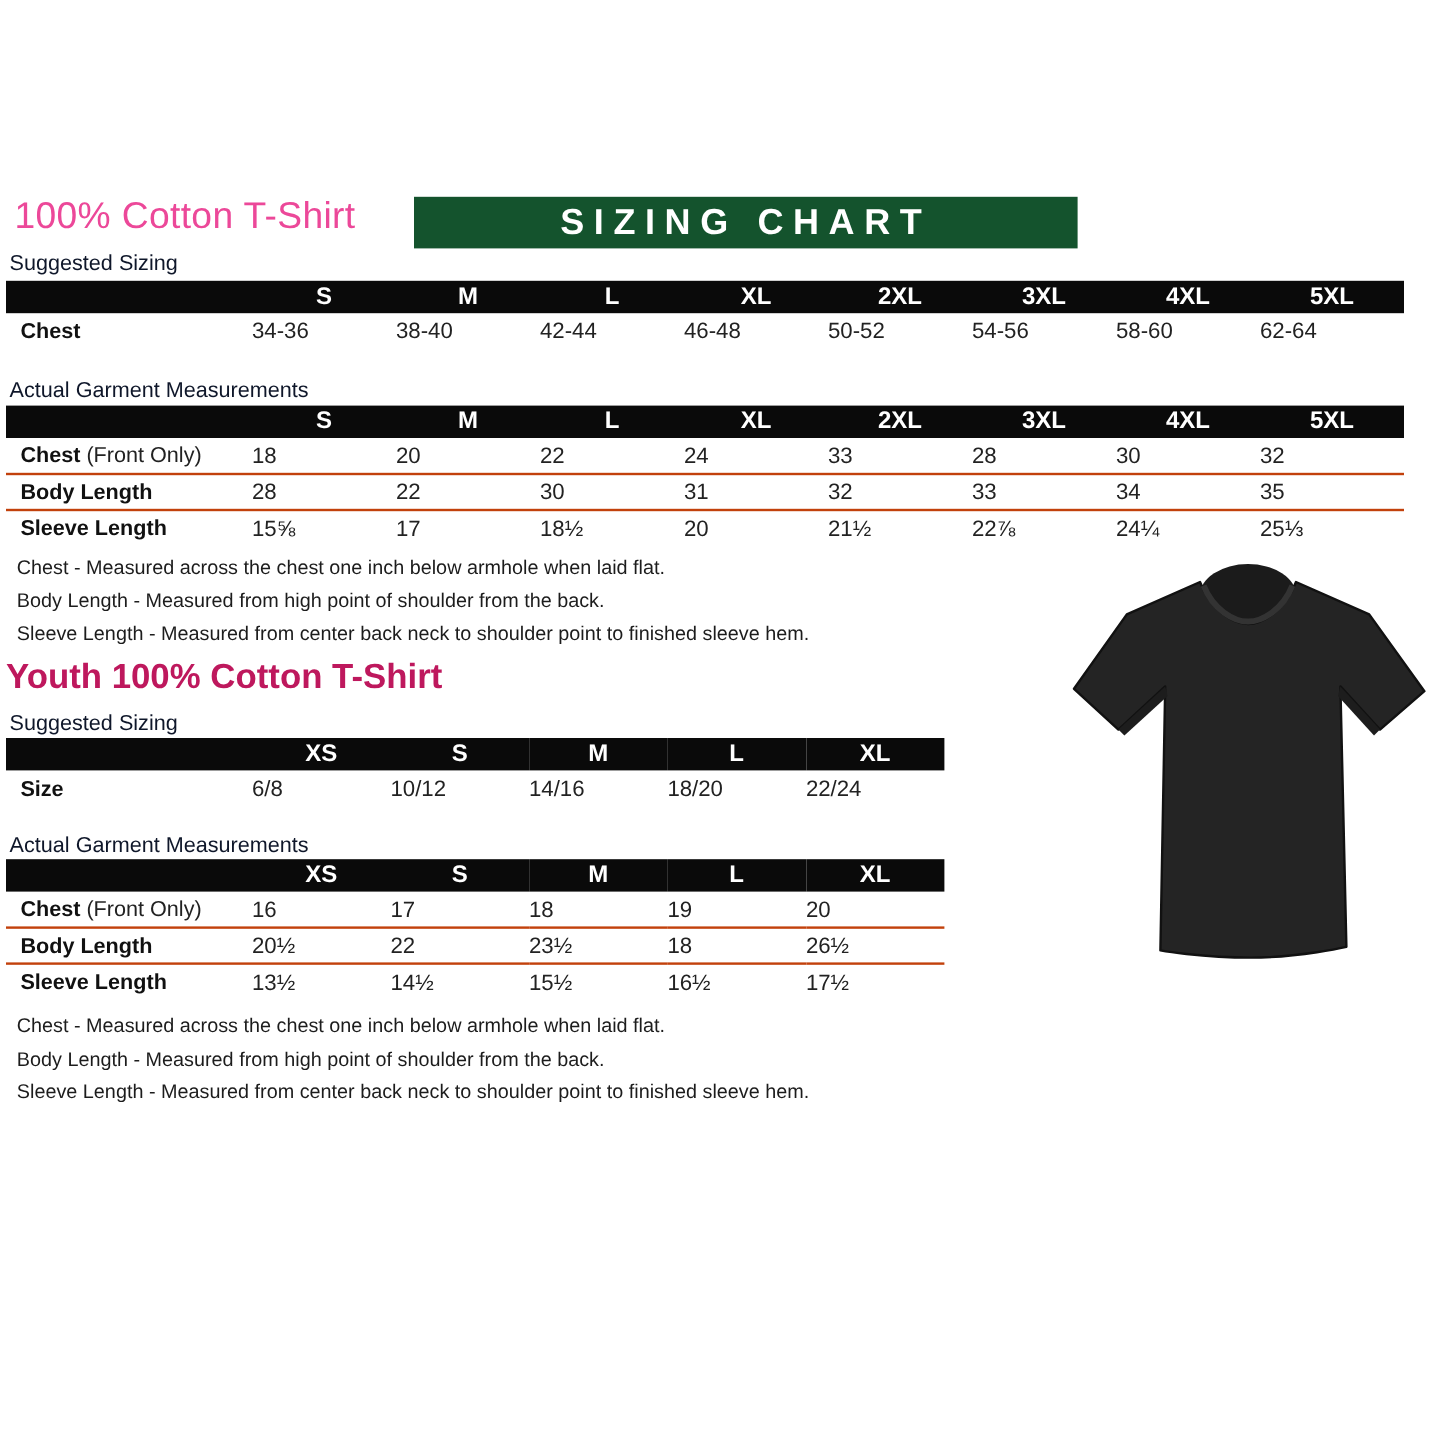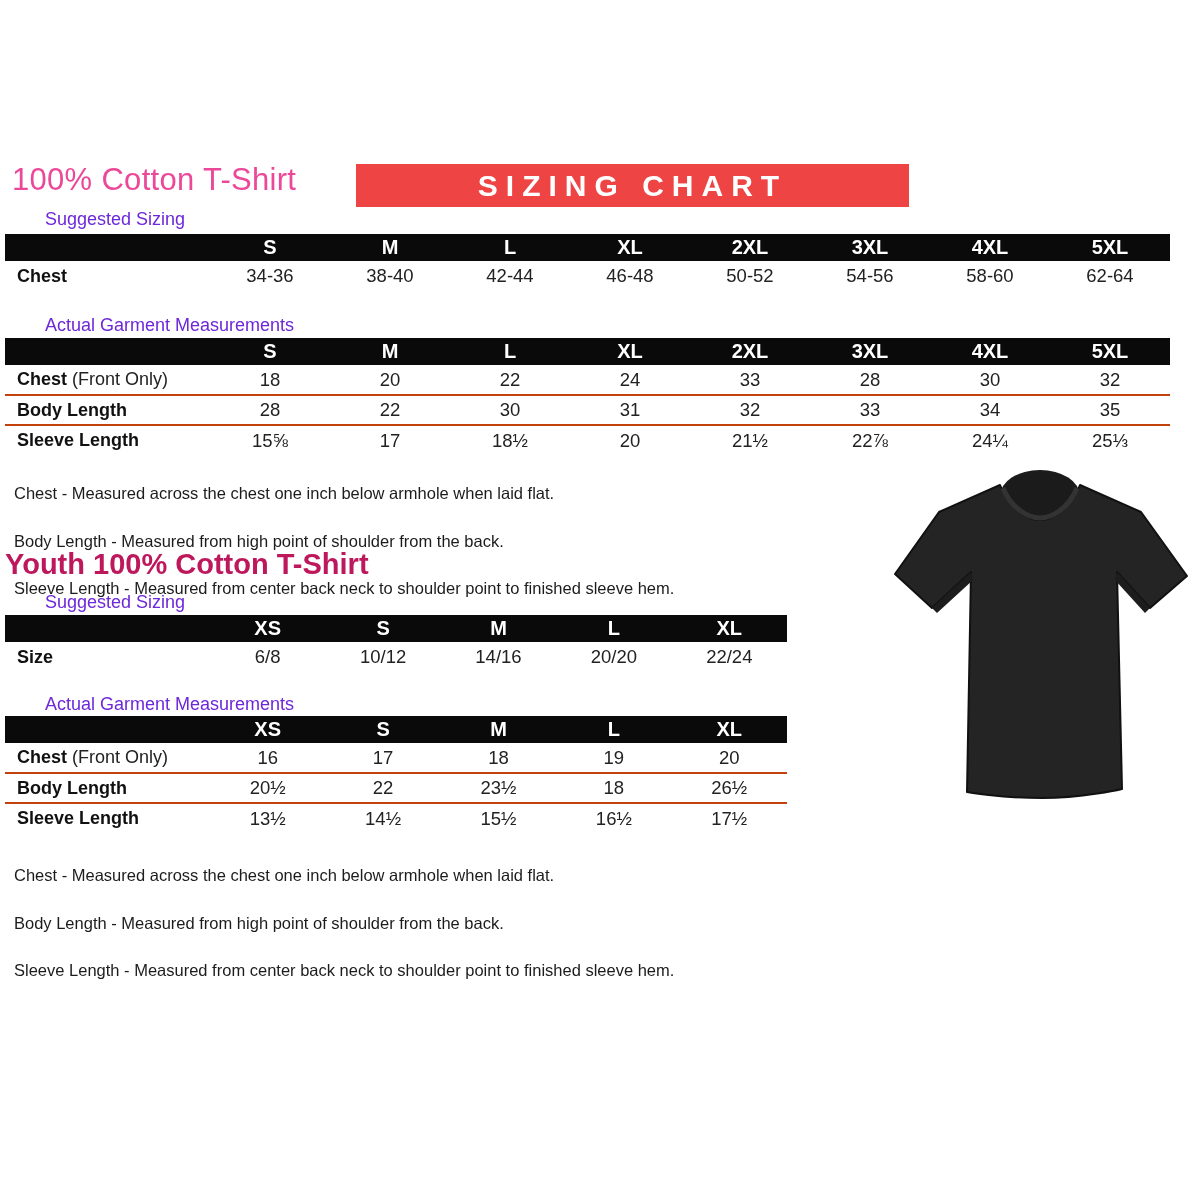--- a/index.html
+++ b/index.html
@@ -12,26 +12,26 @@
     overflow: hidden;
   }
   .abs { position: absolute; }
 
   .main-title {
     left: 12px; top: 162px;
     font-size: 31px; font-weight: 500; letter-spacing: 0.3px;
     color: #ec4899;
   }
   .banner {
-    left: 356px; top: 164px; width: 553px; height: 43px;
-    background: #ef4444; color: #ffffff;
+    left: 345px; top: 164px; width: 553px; height: 43px;
+    background: #14532d; color: #ffffff;
     font-size: 30px; font-weight: bold; letter-spacing: 8px;
     text-align: center; line-height: 43px;
   }
-  .section-label { font-size: 18px; color: #6d28d9; margin-left: 37px; }
+  .section-label { font-size: 18px; color: #0f172a; }
   .lbl-adult-suggested { left: 8px; top: 209px; }
   .lbl-adult-actual   { left: 8px; top: 315px; }
   .lbl-youth-suggested{ left: 8px; top: 592px; }
   .lbl-youth-actual   { left: 8px; top: 694px; }
 
   .youth-title {
     left: 5px; top: 548px;
     font-size: 29px; font-weight: bold; color: #be185d;
   }
 
@@ -41,31 +41,31 @@
   .tbl-youth-suggested { left: 5px; top: 615px; width: 782px; }
   .tbl-youth-actual    { left: 5px; top: 716px; width: 782px; }
 
   .size-table th {
     background: #0a0a0a; color: #ffffff;
     font-size: 20px; font-weight: bold;
     height: 27px; text-align: center; padding: 0;
   }
   .size-table th:first-child, .size-table td:first-child { width: 205px; }
   .size-table td {
-    font-size: 18.5px; text-align: center; color: #222;
+    font-size: 18.5px; color: #222;
     height: 30px; padding: 0;
   }
   .size-table td.row-label { text-align: left; padding-left: 12px; font-size: 18px; margin-top: 20px; }
   .size-table td.row-label b { font-weight: bold; color: #111; }
   .size-table tbody tr + tr td { border-top: 2px solid #c2410c; }
 
   .notes { font-size: 16.5px; color: #1c1c1c; }
   .notes-adult { left: 14px; top: 460px; }
   .notes-youth { left: 14px; top: 842px; }
-  .note-line { line-height: 27.5px; margin-top: 20px; }
+  .note-line { line-height: 27.5px; }
 
   .tshirt-wrap { left: 890px; top: 464px; width: 300px; height: 352px; }
 </style>
 </head>
 <body>
 
 <div>
 
   <div class="abs main-title">100% Cotton T-Shirt</div>
   <div class="abs banner">SIZING CHART</div>
@@ -171,21 +171,21 @@
           <th>L</th>
           <th>XL</th>
         </tr>
       </thead>
       <tbody>
         <tr>
           <td class="row-label"><b>Size</b></td>
           <td>6/8</td>
           <td>10/12</td>
           <td>14/16</td>
-          <td>20/20</td>
+          <td>18/20</td>
           <td>22/24</td>
         </tr>
       </tbody>
     </table>
 
   <div class="abs section-label lbl-youth-actual">Actual Garment Measurements</div>
   <table class="abs size-table tbl-youth-actual">
       <thead>
         <tr>
           <th></th>

